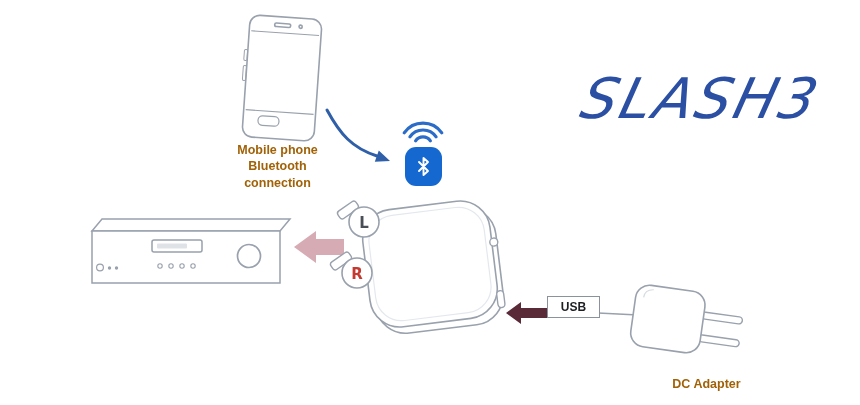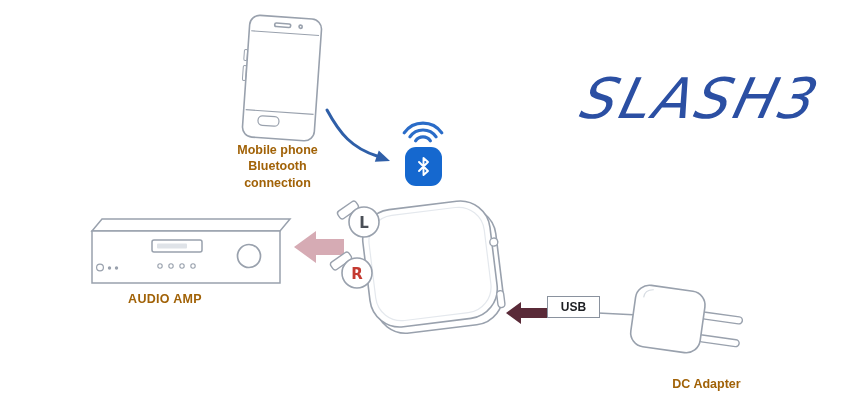--- a/index.html
+++ b/index.html
@@ -96,19 +96,18 @@
       <rect x="633" y="288" width="70" height="62" rx="14" fill="#fff"></rect>
       <path d="M 641 301 Q 641 293 650 292" stroke="#d7dce2" stroke-width="1.2"></path>
     </g>
 
   </svg>
 
   <div class="label phone-label">Mobile phone
 Bluetooth
 connection</div>
 
-  <div class="label amp-label">AUDIO AMP</div>
 
   <div class="usb-box">USB</div>
 
   <div class="label adapter-label">DC Adapter</div>
 
 </div>
 
 </body></html>

